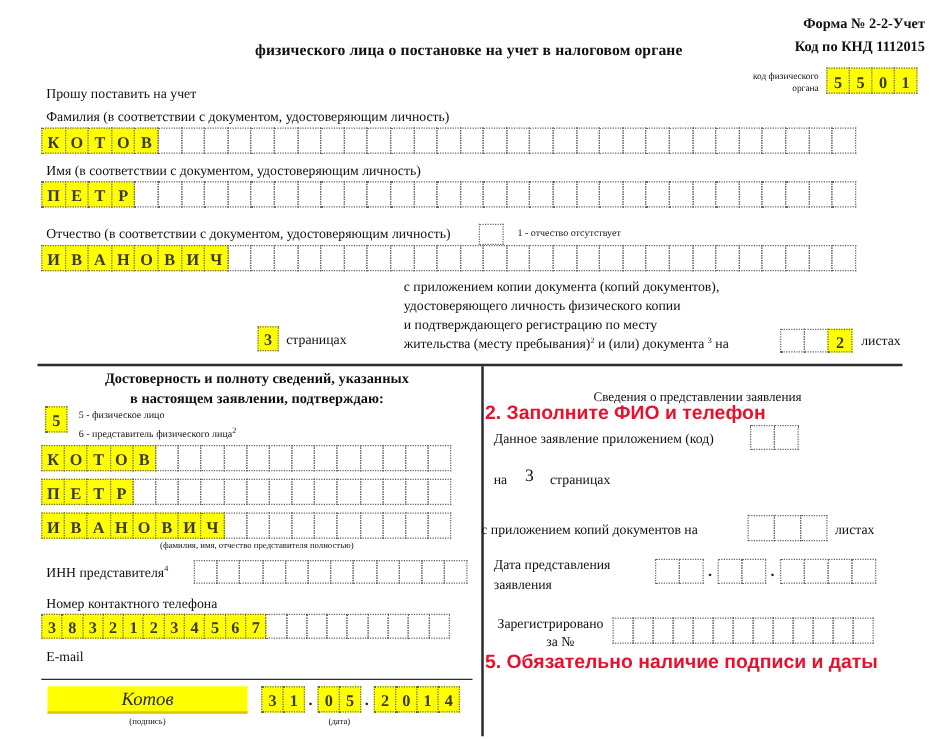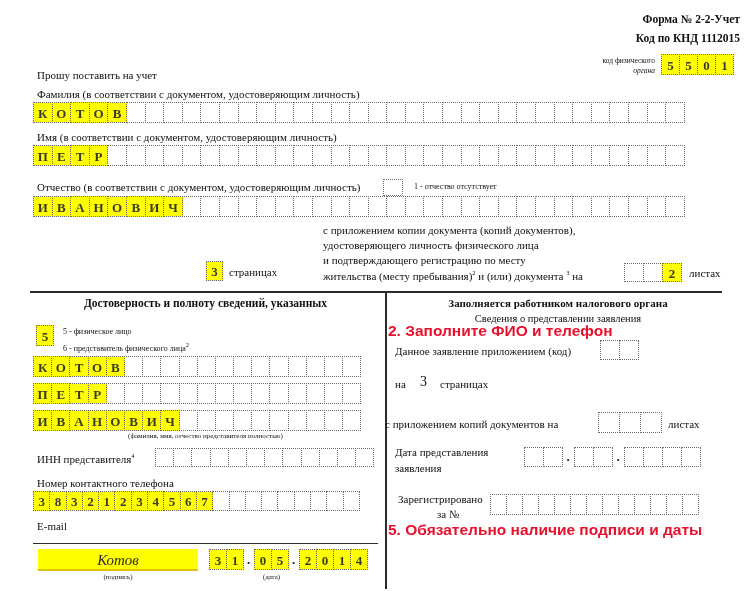--- a/index.html
+++ b/index.html
@@ -81,27 +81,28 @@
     box-sizing:border-box;
   }
   .dot-sep{font-size:13px;font-weight:bold;color:#222;}
 </style>
 </head>
 <body>
 
 <div class="page">
 
 
+  <div class="abs doc-subtitle ctr" style="left:160px;top:33px;width:430px;">физического лица о постановке на учет в налоговом органе</div>
 
   <div class="abs form-code" style="left:560px;top:13px;width:180px;">Форма № 2-2-Учет</div>
 
   <div class="abs knd-code" style="left:560px;top:32px;width:180px;">Код по КНД 1112015</div>
 
   <div class="abs organ-label" style="left:590px;top:56px;width:65px;">код физического</div>
-  <div class="abs organ-label" style="left:590px;top:66px;width:65px;font-style:italic;">органа</div>
+  <div class="abs organ-label" style="left:590px;top:66px;width:65px;">органа</div>
 
   <div class="abs grid" style="left:661px;top:54px;">
     <div class="cell filled big" style="width:19px;height:21px;line-height:21px;">5</div>
     <div class="cell filled big" style="width:19px;height:21px;line-height:21px;">5</div>
     <div class="cell filled big" style="width:19px;height:21px;line-height:21px;">0</div>
     <div class="cell filled big" style="width:19px;height:21px;line-height:21px;">1</div>
   </div>
 
 
   <div class="abs lbl" style="left:37px;top:69px;">Прошу поставить на учет</div>
@@ -228,37 +229,38 @@
       <div class="cell big" style="width: 19.6px; height: 21px; line-height: 21px;"></div>
       <div class="cell big" style="width: 19.6px; height: 21px; line-height: 21px;"></div>
       <div class="cell big" style="width: 19.6px; height: 21px; line-height: 21px;"></div>
       <div class="cell big" style="width: 19.6px; height: 21px; line-height: 21px;"></div>
     </div>
 
   <div class="abs cell filled big" style="left:206px;top:261px;width:17px;height:20px;line-height:20px;">3</div>
   <div class="abs lbl" style="left:229px;top:266px;">страницах</div>
 
   <div class="abs lbl" style="left:323px;top:224px;">с приложением копии документа (копий документов),</div>
-  <div class="abs lbl" style="left:323px;top:239px;">удостоверяющего личность физического лица</div>
+  <div class="abs lbl" style="left:323px;top:239px;">удостоверяющего личность физического копии</div>
   <div class="abs lbl" style="left:323px;top:254px;">и подтверждающего регистрацию по месту</div>
   <div class="abs lbl" style="left:323px;top:269px;">
     <span>жительства (месту пребывания)</span><span class="sup">2</span><span> и (или) документа </span><span class="sup">3</span><span> на</span>
   </div>
 
   <div class="abs grid" style="left:624px;top:263px;">
     <div class="cell" style="width:20px;height:19px;line-height:19px;font-size:12px;"></div>
     <div class="cell" style="width:20px;height:19px;line-height:19px;font-size:12px;"></div>
     <div class="cell filled big" style="width:20px;height:19px;line-height:19px;">2</div>
   </div>
   <div class="abs lbl" style="left:689px;top:267px;">листах</div>
 
   <div class="abs hrule" style="left:30px;top:291px;width:692px;"></div>
   <div class="abs vrule" style="left:385px;top:293px;height:296px;"></div>
 
   <div class="abs bold ctr" style="left:33px;top:297px;width:345px;font-size:11.5px;">Достоверность и полноту сведений, указанных</div>
+  <div class="abs bold ctr" style="left:33px;top:313px;width:345px;font-size:11.5px;">в настоящем заявлении, подтверждаю:</div>
 
   <div class="abs cell filled big" style="left:36px;top:325px;width:18px;height:21px;line-height:21px;">5</div>
 
   <div class="abs lbl-sm" style="left:63px;top:327px;">5 - физическое лицо</div>
   <div class="abs lbl-sm" style="left:63px;top:341px;">
     <span>6 - представитель физического лица</span><span class="sup">2</span>
   </div>
 
   <div class="abs annot" style="left:388px;top:322px;font-size:15.5px;">2. Заполните ФИО и телефон</div>
 
@@ -383,21 +385,20 @@
     <div class="cell filled big" style="width:18px;height:21px;line-height:21px;">0</div>
     <div class="cell filled big" style="width:18px;height:21px;line-height:21px;">5</div>
     <div class="dot-sep" style="width:11px;text-align:center;line-height:21px;">.</div>
     <div class="cell filled big" style="width:18px;height:21px;line-height:21px;">2</div>
     <div class="cell filled big" style="width:18px;height:21px;line-height:21px;">0</div>
     <div class="cell filled big" style="width:18px;height:21px;line-height:21px;">1</div>
     <div class="cell filled big" style="width:18px;height:21px;line-height:21px;">4</div>
   </div>
   <div class="abs lbl-xs ctr" style="left:209px;top:573px;width:125px;">(дата)</div>
 
-  <div class="abs bold ctr" style="left:393px;top:297px;width:330px;font-size:11px;">Заполняется работником налогового органа</div>
   <div class="abs ctr" style="left:393px;top:313px;width:330px;font-size:10.5px;">Сведения о представлении заявления</div>
 
   <div class="abs lbl" style="left:395px;top:345px;">Данное заявление приложением (код)</div>
   <div class="abs grid" id="grid-submitted" style="left:600px;top:340px;">
       <div class="cell" style="width: 20px; height: 20px; line-height: 20px;"></div>
       <div class="cell" style="width: 20px; height: 20px; line-height: 20px;"></div>
     </div>
 
   <div class="abs lbl" style="left:395px;top:378px;">на</div>
   <div class="abs" style="left:420px;top:374px;font-size:14px;font-family:'Liberation Serif',serif;">3</div>

